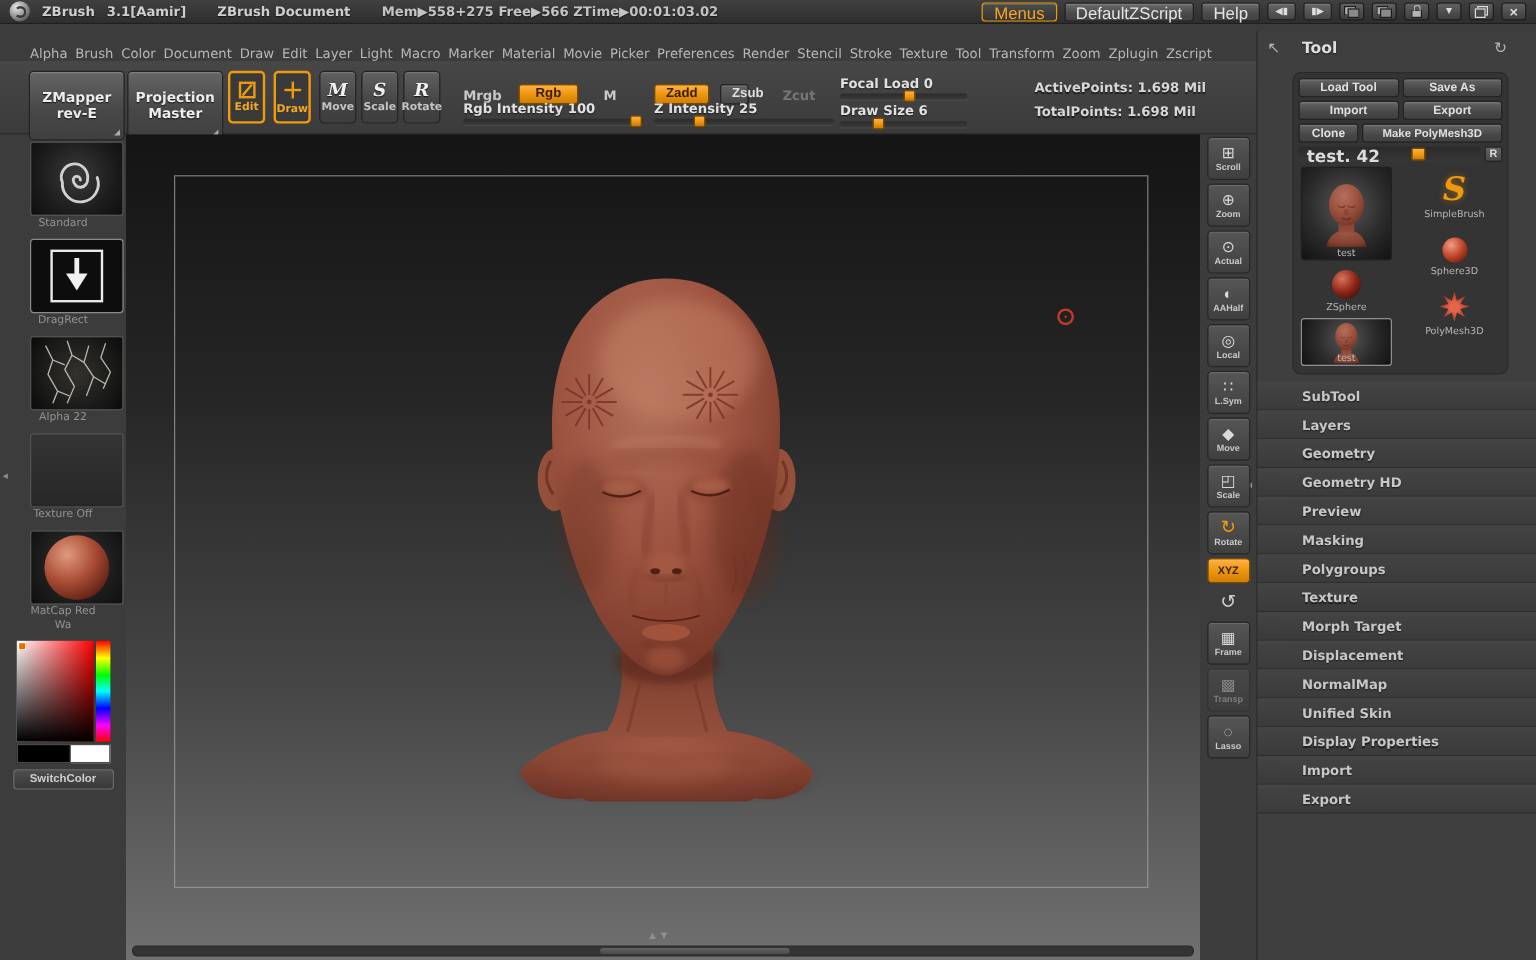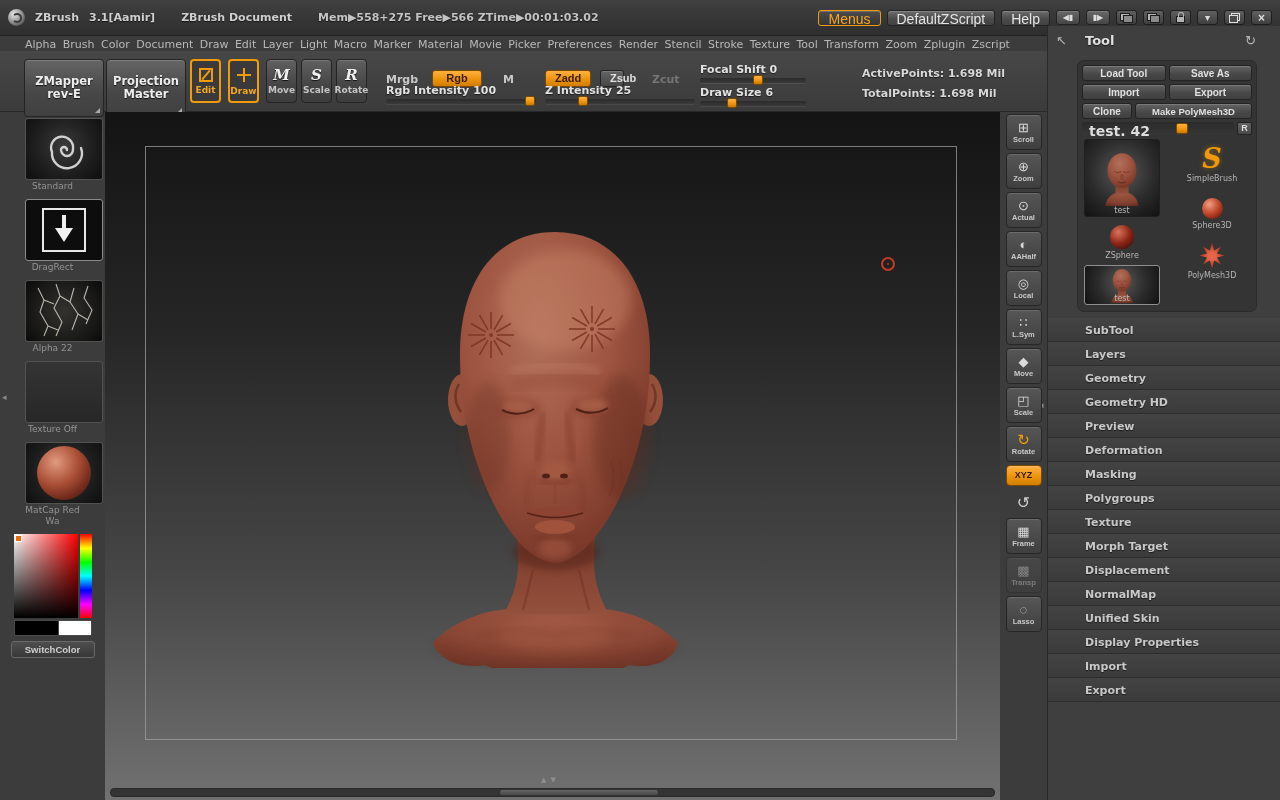--- a/index.html
+++ b/index.html
@@ -1,20 +1,20 @@
 <!DOCTYPE html>
 <html><head>
 <meta charset="utf-8">
 <style>
   *{margin:0;padding:0;box-sizing:border-box}
   html,body{width:1280px;height:800px;overflow:hidden;background:#3c3c3c}
   #app{position:absolute;inset:0;font-family:"DejaVu Sans","Liberation Sans",sans-serif;color:#c9c9c9;user-select:none}
 
   
-  #titlebar{position:absolute;left:0;top:0;width:1280px;height:36px;background:linear-gradient(#404040,#2e2e2e);border-bottom:1px solid #1f1f1f;display:flex;align-items:center;gap:10px;padding:0 8px;font-size:11px;font-weight:bold;color:#cfcfcf;text-shadow:0 1px 1px rgba(0,0,0,.6)}
+  #titlebar{position:absolute;left:0;top:0;width:1280px;height:20px;background:linear-gradient(#404040,#2e2e2e);border-bottom:1px solid #1f1f1f;display:flex;align-items:center;gap:10px;padding:0 8px;font-size:11px;font-weight:bold;color:#cfcfcf;text-shadow:0 1px 1px rgba(0,0,0,.6)}
   .logo{width:17px;height:17px;border-radius:50%;background:radial-gradient(circle at 35% 30%,#e9e9e9,#9a9a9a 45%,#4a4a4a 85%);position:relative;flex:0 0 auto}
   .logo::after{content:"";position:absolute;left:4px;top:4px;width:6px;height:6px;border-radius:50%;border:2px solid #3a3a3a;border-left-color:transparent}
   .tb-right{margin-left:auto;display:flex;align-items:center;gap:6px}
   .tb-btn{height:16px;padding:0 9px;font-size:14px;font-weight:normal;border-radius:3px;background:linear-gradient(#6d6d6d,#4b4b4b 55%,#424242);border:1px solid #222;color:#e4e4e4;box-shadow:inset 0 1px 0 rgba(255,255,255,.18);cursor:pointer}
   .tb-btn.menus{background:linear-gradient(#4c4c4c,#353535);border:1px solid #ef9b0b;color:#f5a623}
   .tb-sq{height:15px;min-width:24px;padding:0 3px;font-size:8px;line-height:13px;border-radius:3px;background:linear-gradient(#686868,#454545);border:1px solid #222;color:#ddd;box-shadow:inset 0 1px 0 rgba(255,255,255,.15)}
   .win-btn{width:21px;height:15px;border-radius:3px;background:linear-gradient(#616161,#3e3e3e);border:1px solid #1e1e1e;display:flex;align-items:center;justify-content:center;color:#ddd;font-size:10px;line-height:1}
   .icon-mon{position:relative;width:13px;height:10px;display:inline-block}
   .icon-mon::before{content:"";position:absolute;left:0;top:0;width:8px;height:6px;background:#b5b5b5;border:1px solid #1c1c1c}
   .icon-mon::after{content:"";position:absolute;right:0;bottom:0;width:8px;height:6px;background:#8a8a8a;border:1px solid #1c1c1c}
@@ -238,21 +238,21 @@
     <button class="chip gray" style="left:600px;top:19px;width:24px">Zsub</button>
     <span class="chip-label dim" style="left:652px;top:22px">Zcut</span>
     <div class="hslider" style="left:545px;top:34px;width:150px">
       <span class="sl-text"><span>Z Intensity</span> <span>25</span></span>
       <span class="sl-track">
           <span class="sl-handle" style="left: 25%;"></span>
         </span>
     </div>
 
     <div class="hslider" style="left:700px;top:13px;width:106px">
-      <span class="sl-text"><span>Focal Shift</span> <span>0</span></span>
+      <span class="sl-text"><span>Focal Load</span> <span>0</span></span>
       <span class="sl-track">
           <span class="sl-handle" style="left: 55%;"></span>
         </span>
     </div>
     <div class="hslider" style="left:700px;top:36px;width:106px">
       <span class="sl-text"><span>Draw Size</span> <span>6</span></span>
       <span class="sl-track">
           <span class="sl-handle" style="left: 30%;"></span>
         </span>
     </div>
@@ -581,21 +581,20 @@
       </div>
     </div>
 
     <div id="sections">
 
     <div class="section-row">SubTool</div>
         <div class="section-row">Layers</div>
         <div class="section-row">Geometry</div>
         <div class="section-row">Geometry HD</div>
         <div class="section-row">Preview</div>
-        <div class="section-row">Deformation</div>
         <div class="section-row">Masking</div>
         <div class="section-row">Polygroups</div>
         <div class="section-row">Texture</div>
         <div class="section-row">Morph Target</div>
         <div class="section-row">Displacement</div>
         <div class="section-row">NormalMap</div>
         <div class="section-row">Unified Skin</div>
         <div class="section-row">Display Properties</div>
         <div class="section-row">Import</div>
         <div class="section-row">Export</div>

